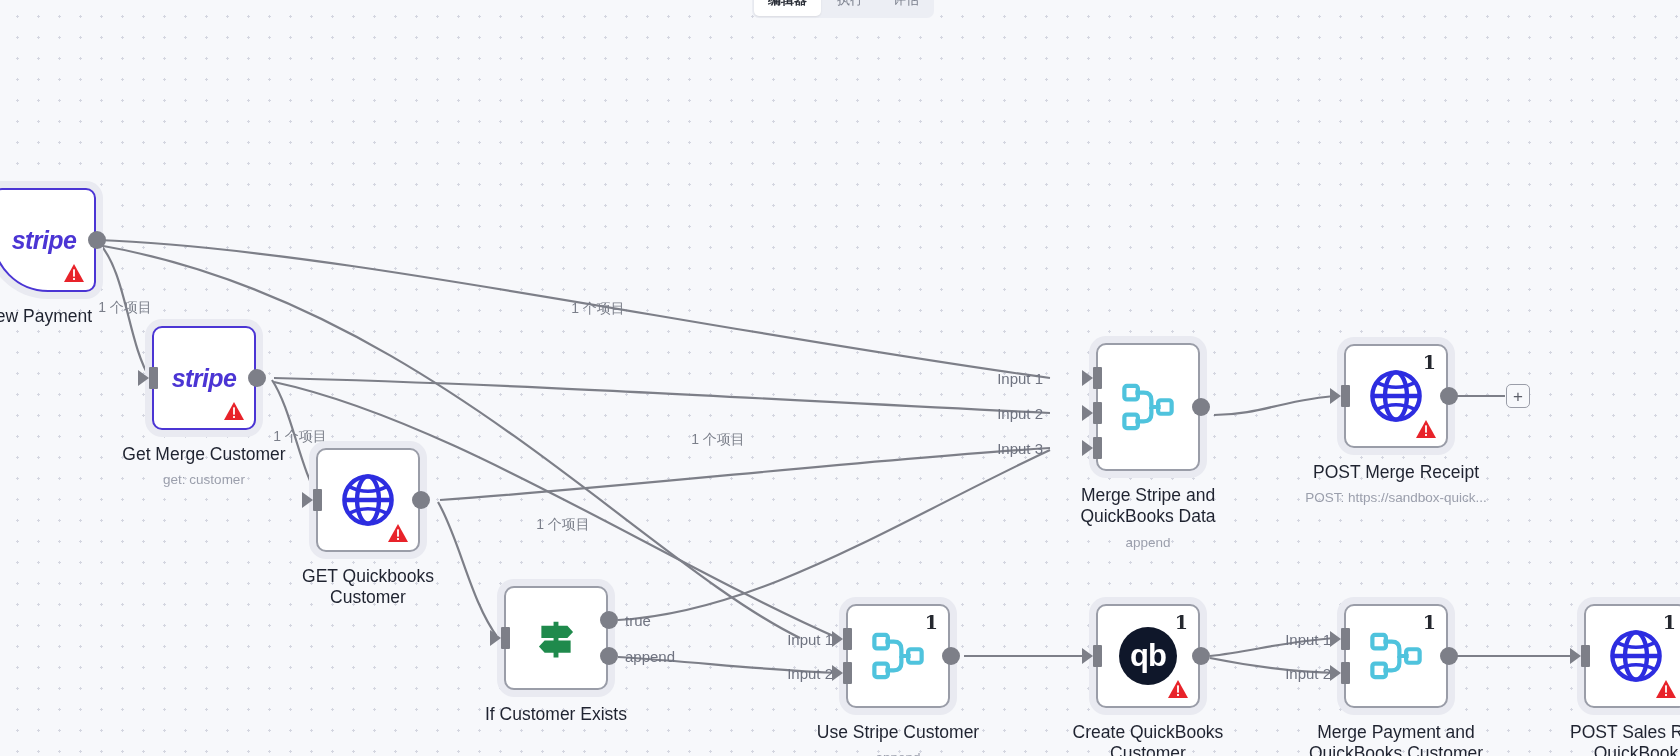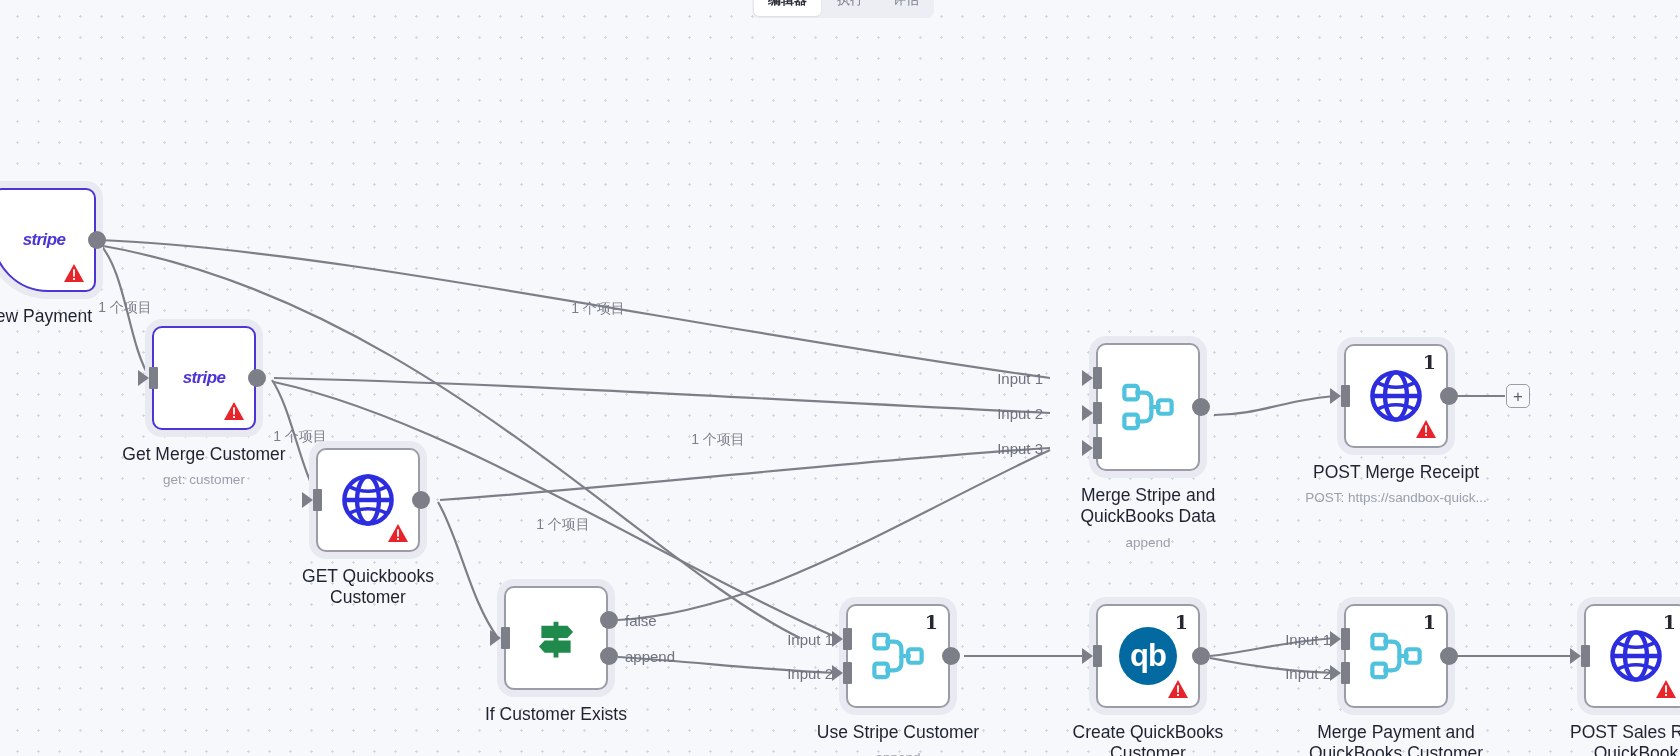--- a/index.html
+++ b/index.html
@@ -102,26 +102,26 @@
     position: absolute; z-index: 12;
     width: 24px; height: 24px;
     border: 1.6px solid #9a9da8; border-radius: 5px;
     background: #f7f8fb;
     display: flex; align-items: center; justify-content: center;
     font-size: 17px; color: #5b5e68; line-height: 1;
   }
 
   
   .stripe-logo {
-    font-size: 17px; font-weight: 800; color: #4b35d4;
+    font-size: 25px; font-weight: 800; color: #4b35d4;
     font-family: "Liberation Sans", sans-serif;
     letter-spacing: -0.6px; font-style: italic;
   }
   .globe { width: 56px; height: 56px; }
-  .qb { width: 58px; height: 58px; border-radius: 50%; background: #0369a1;
+  .qb { width: 58px; height: 58px; border-radius: 50%; background: #0f172a;
         display:flex; align-items:center; justify-content:center;
         color:#fff; font-size: 31px; font-weight: 700; font-family:"Liberation Sans",sans-serif; letter-spacing:-1px;}
   .merge-ico { width: 54px; height: 50px; }
   .if-ico { width: 52px; height: 52px; }
 </style>
 </head>
 <body>
 
 <div id="canvas">
 
@@ -168,21 +168,21 @@
 
   <div class="edge-label" style="left:125px; top:308px;">1 个项目</div>
   <div class="edge-label" style="left:598px; top:309px;">1 个项目</div>
   <div class="edge-label" style="left:300px; top:437px;">1 个项目</div>
   <div class="edge-label" style="left:718px; top:440px;">1 个项目</div>
   <div class="edge-label" style="left:563px; top:525px;">1 个项目</div>
 
   <div class="port-label" style="left:1043px; top:378px; transform:translate(-100%,-50%);">Input 1</div>
   <div class="port-label" style="left:1043px; top:413px; transform:translate(-100%,-50%);">Input 2</div>
   <div class="port-label" style="left:1043px; top:448px; transform:translate(-100%,-50%);">Input 3</div>
-  <div class="port-label" style="left:625px; top:620px;">false</div>
+  <div class="port-label" style="left:625px; top:620px;">true</div>
   <div class="port-label" style="left:625px; top:656px;">append</div>
   <div class="port-label" style="left:833px; top:639px; transform:translate(-100%,-50%);">Input 1</div>
   <div class="port-label" style="left:833px; top:673px; transform:translate(-100%,-50%);">Input 2</div>
   <div class="port-label" style="left:1331px; top:639px; transform:translate(-100%,-50%);">Input 1</div>
   <div class="port-label" style="left:1331px; top:673px; transform:translate(-100%,-50%);">Input 2</div>
 
   <div class="node" style="left:-8px; top:188px;">
     <div class="nbox trigger">
       <span class="stripe-logo">stripe</span>
       <svg class="warn" viewBox="0 0 24 22">

